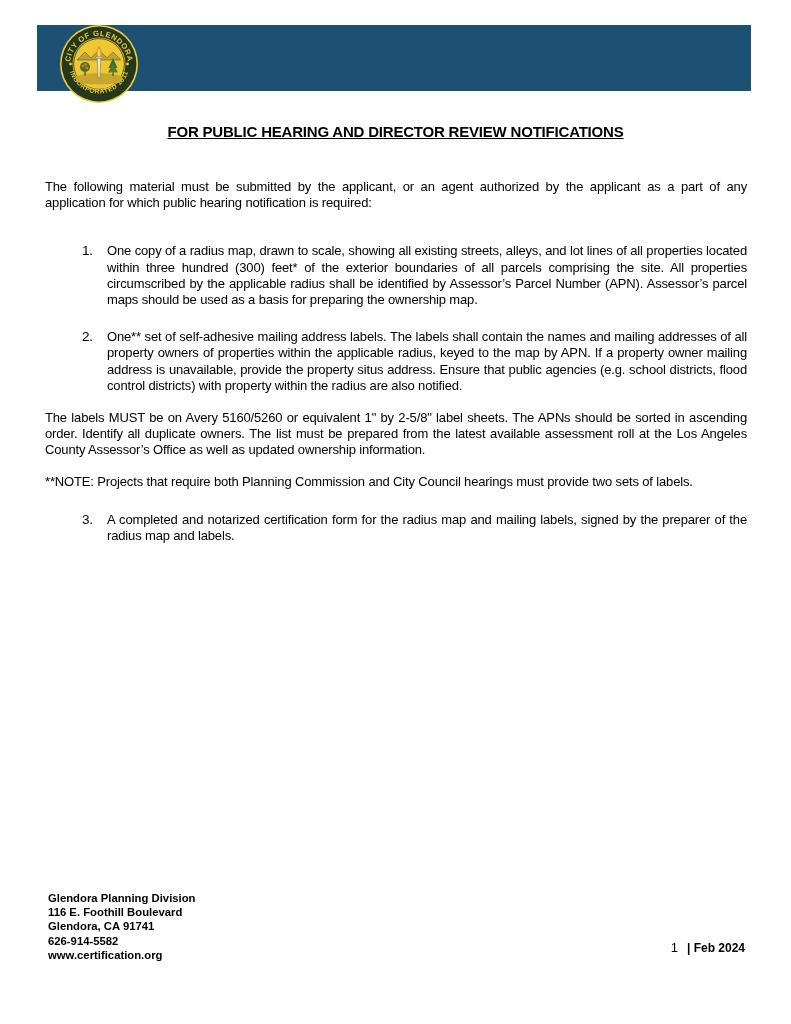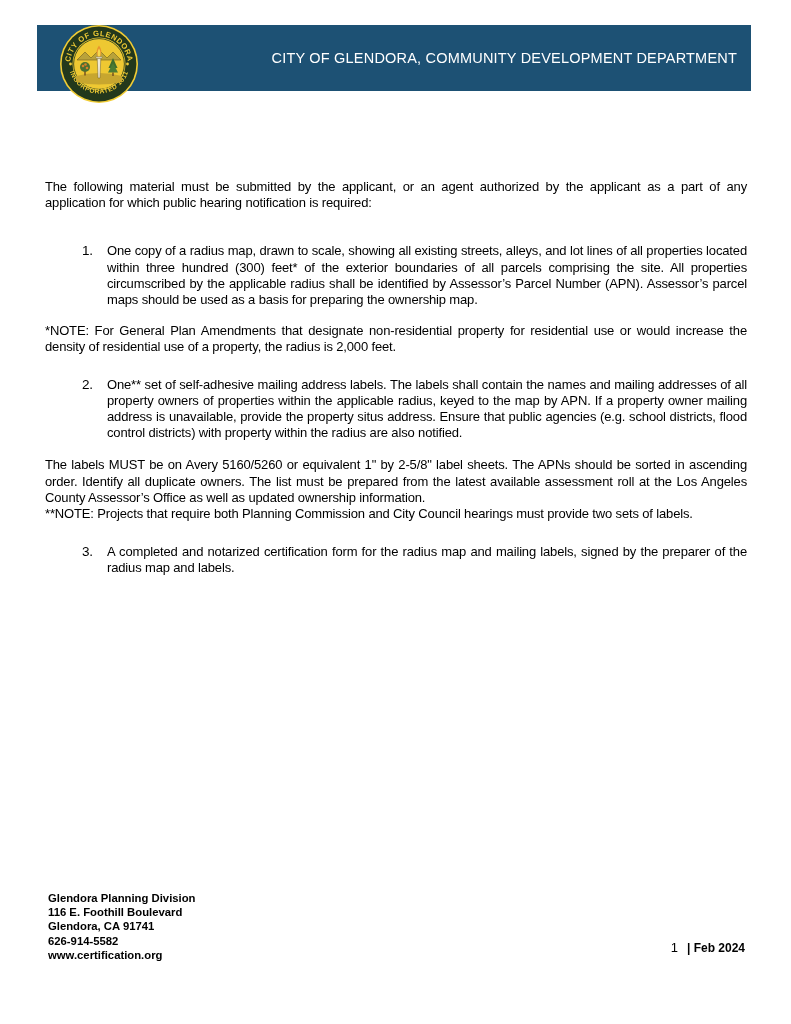--- a/index.html
+++ b/index.html
@@ -83,21 +83,21 @@
     margin-left: 37px;
     font-size: 13.5px;
   }
   .list-text { flex: 1; text-align: justify; }
 
   .mt-intro { margin-top: 8px; }
   .mt-item1 { margin-top: 32px; }
   .mt-note1 { margin-top: 15px; }
   .mt-item2 { margin-top: 21px; }
   .mt-para4 { margin-top: 16px; }
-  .mt-note2 { }
+  .mt-note2 { margin-top: 15px; }
   .mt-item3 { margin-top: 22px; }
 
   
   .footer-left {
     position: absolute;
     left: 48px; top: 891px;
     font-size: 11.3px;
     font-weight: bold;
     line-height: 14.2px;
     letter-spacing: 0;
@@ -155,34 +155,33 @@
           <rect x="53.3" y="48.5" width="1.4" height="3.5" fill="#6e4a1e"></rect>
 
           <path d="M 38.2,34 L 41.8,34 L 41,54 L 39,54 Z" fill="#efe9d6" stroke="#6e5f1e" stroke-width="0.5"></path>
           <rect x="36.8" y="32.6" width="6.4" height="2" rx="0.8" fill="#d9d2ba" stroke="#6e5f1e" stroke-width="0.4"></rect>
           <path d="M 40,21.5 Q 43.8,26.5 41.5,32.2 L 38.5,32.2 Q 36.2,26.5 40,21.5 Z" fill="#e8952d"></path>
           <path d="M 40,24.5 Q 42,27.5 41,32.2 L 39,32.2 Q 38,27.5 40,24.5 Z" fill="#f6d94c"></path>
         </g>
       </svg>
     </div>
     <div class="banner-text">
-      <div class="banner-dept">CITY OF GLENDORA, COMMUNITY DEVELOPMENT DEPARTMENT</div>
-    </div>
-  </div>
-
+    </div>
+  </div>
+
+  <div class="doc-heading">FOR PUBLIC HEARING AND DIRECTOR REVIEW NOTIFICATIONS</div>
 
   <div class="content">
     <p class="para mt-intro">The following material must be submitted by the applicant, or an agent authorized by the applicant as a part of any application for which public hearing notification is required:</p>
 
     <div class="list-item mt-item1">
       <span class="list-num">1.</span>
       <span class="list-text">One copy of a radius map, drawn to scale, showing all existing streets, alleys, and lot lines of all properties located within three hundred (300) feet* of the exterior boundaries of all parcels comprising the site. All properties circumscribed by the applicable radius shall be identified by Assessor’s Parcel Number (APN). Assessor’s parcel maps should be used as a basis for preparing the ownership map.</span>
     </div>
 
-    <p class="para mt-note1">*NOTE: For General Plan Amendments that designate non-residential property for residential use or would increase the density of residential use of a property, the radius is 2,000 feet.</p>
 
     <div class="list-item mt-item2">
       <span class="list-num">2.</span>
       <span class="list-text">One** set of self-adhesive mailing address labels. The labels shall contain the names and mailing addresses of all property owners of properties within the applicable radius, keyed to the map by APN. If a property owner mailing address is unavailable, provide the property situs address. Ensure that public agencies (e.g. school districts, flood control districts) with property within the radius are also notified.</span>
     </div>
 
     <p class="para mt-para4">The labels MUST be on Avery 5160/5260 or equivalent 1" by 2-5/8" label sheets. The APNs should be sorted in ascending order. Identify all duplicate owners.  The list must be prepared from the latest available assessment roll at the Los Angeles County Assessor’s Office as well as updated ownership information.</p>
 
     <p class="para mt-note2">**NOTE: Projects that require both Planning Commission and City Council hearings must provide two sets of labels.</p>
 

